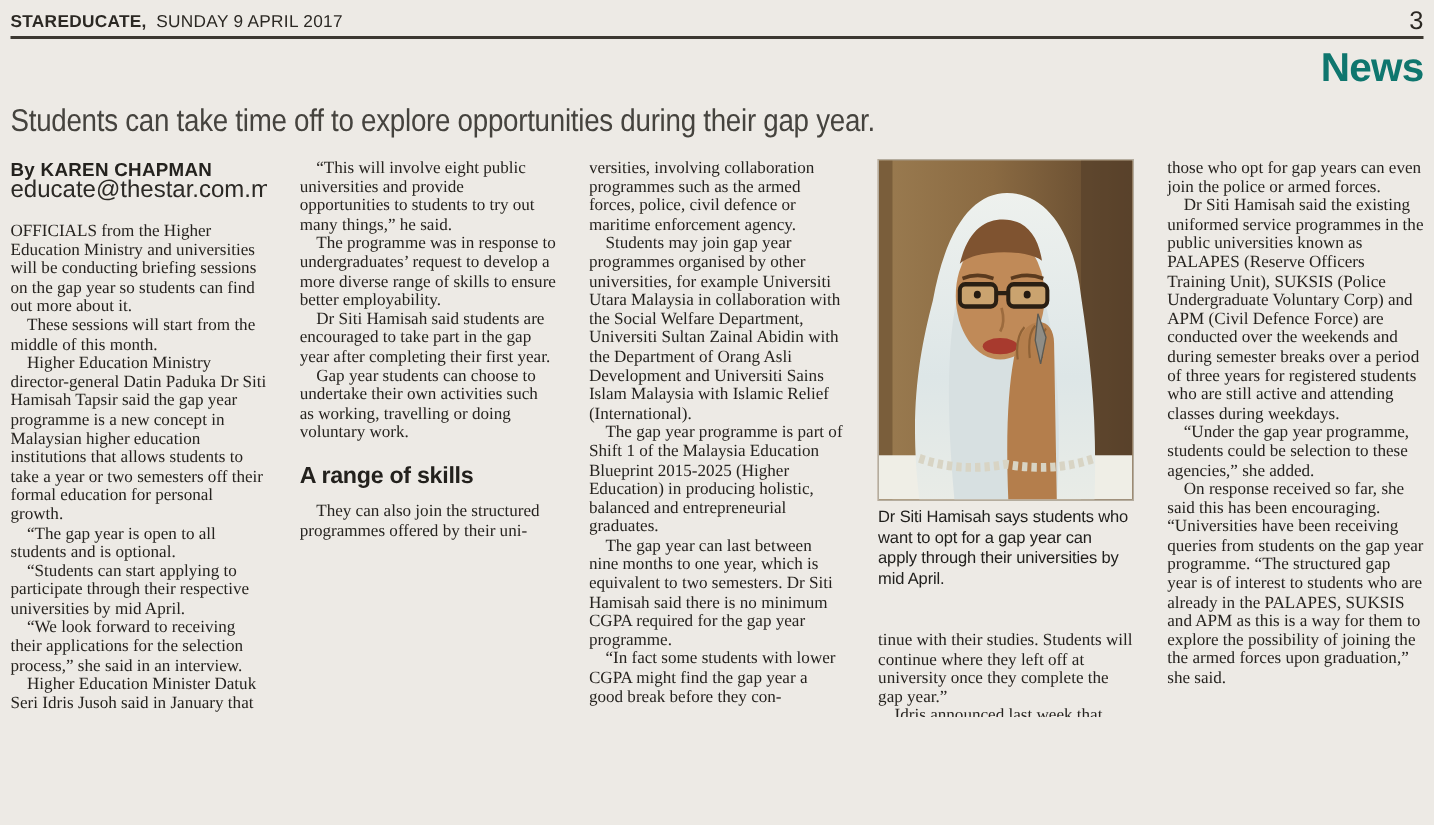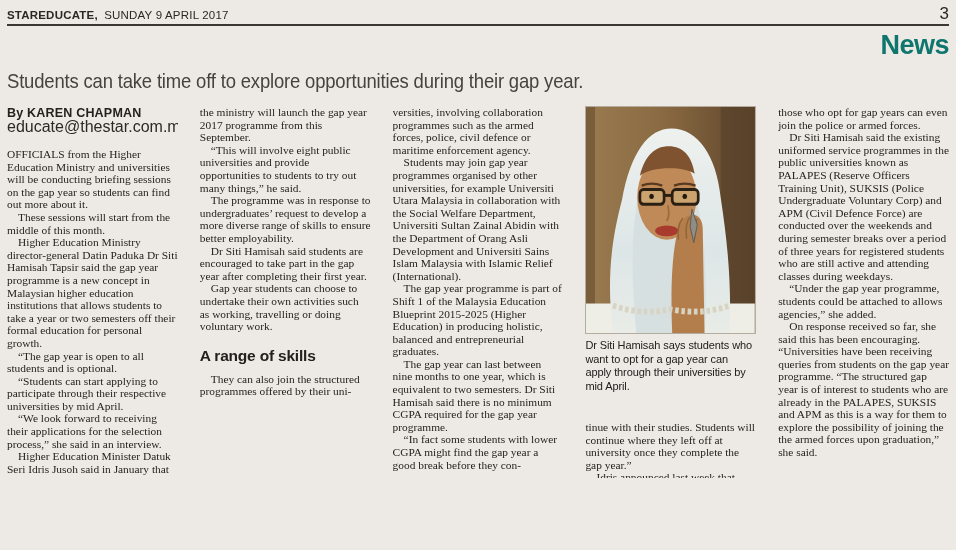--- a/index.html
+++ b/index.html
@@ -95,21 +95,20 @@
           <p class="blk-para">These sessions will start from the middle of this month.</p>
           <p class="blk-para">Higher Education Ministry director-general Datin Paduka Dr Siti Hamisah Tapsir said the gap year programme is a new concept in Malaysian higher education institutions that allows students to take a year or two semesters off their formal education for personal growth.</p>
           <p class="blk-para">“The gap year is open to all students and is optional.</p>
           <p class="blk-para">“Students can start applying to participate through their respective universities by mid April.</p>
           <p class="blk-para">“We look forward to receiving their applications for the selection process,” she said in an interview.</p>
           <p class="blk-para">Higher Education Minister Datuk Seri Idris Jusoh said in January that</p>
         </div>
     </div>
 
     <div class="col">
-        <p class="blk-lead">the ministry will launch the gap year 2017 programme from this September.</p>
         <p class="blk-para">“This will involve eight public universities and provide opportunities to students to try out many things,” he said.</p>
         <p class="blk-para">The programme was in response to undergraduates’ request to develop a more diverse range of skills to ensure better employability.</p>
         <p class="blk-para">Dr Siti Hamisah said students are encouraged to take part in the gap year after completing their first year.</p>
         <p class="blk-para">Gap year students can choose to undertake their own activities such as working, travelling or doing voluntary work.</p>
         <h3 class="blk-heading">A range of skills</h3>
         <p class="blk-para">They can also join the structured programmes offered by their uni-</p>
       </div>
 
     <div class="col">
         <p class="blk-lead">versities, involving collaboration programmes such as the armed forces, police, civil defence or maritime enforcement agency.</p>
@@ -168,18 +167,18 @@
       </figure>
       <div class="col4-text">
           <p class="blk-lead">tinue with their studies. Students will continue where they left off at university once they complete the gap year.”</p>
           <p class="blk-para">Idris announced last week that</p>
         </div>
     </div>
 
     <div class="col">
         <p class="blk-lead">those who opt for gap years can even join the police or armed forces.</p>
         <p class="blk-para">Dr Siti Hamisah said the existing uniformed service programmes in the public universities known as PALAPES (Reserve Officers Training Unit), SUKSIS (Police Undergraduate Voluntary Corp) and APM (Civil Defence Force) are conducted over the weekends and during semester breaks over a period of three years for registered students who are still active and attending classes during weekdays.</p>
-        <p class="blk-para">“Under the gap year programme, students could be attached to allows agencies,” she added.</p>
+        <p class="blk-para">“Under the gap year programme, students could be selection to these agencies,” she added.</p>
         <p class="blk-para">On response received so far, she said this has been encouraging. “Universities have been receiving queries from students on the gap year programme. “The structured gap year is of interest to students who are already in the PALAPES, SUKSIS and APM as this is a way for them to explore the possibility of joining the the armed forces upon graduation,” she said.</p>
       </div>
 
   </div>
 </div>
 
 </body></html>

